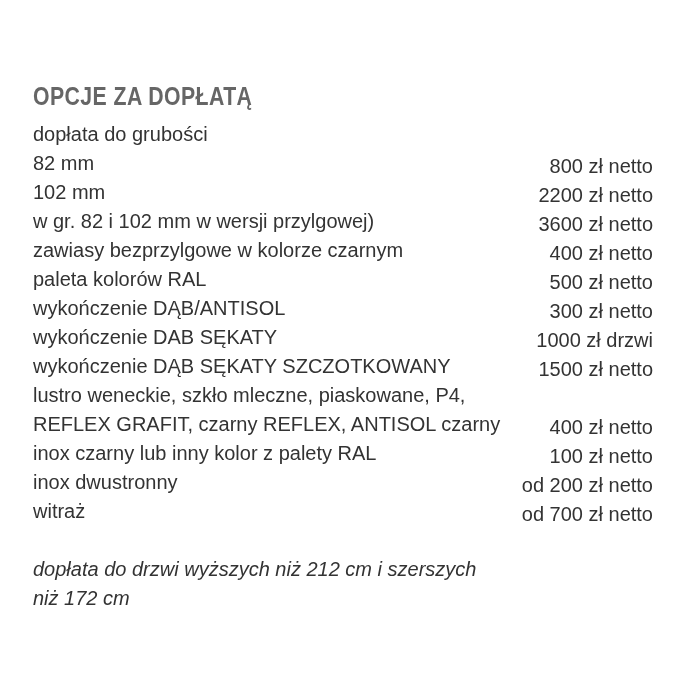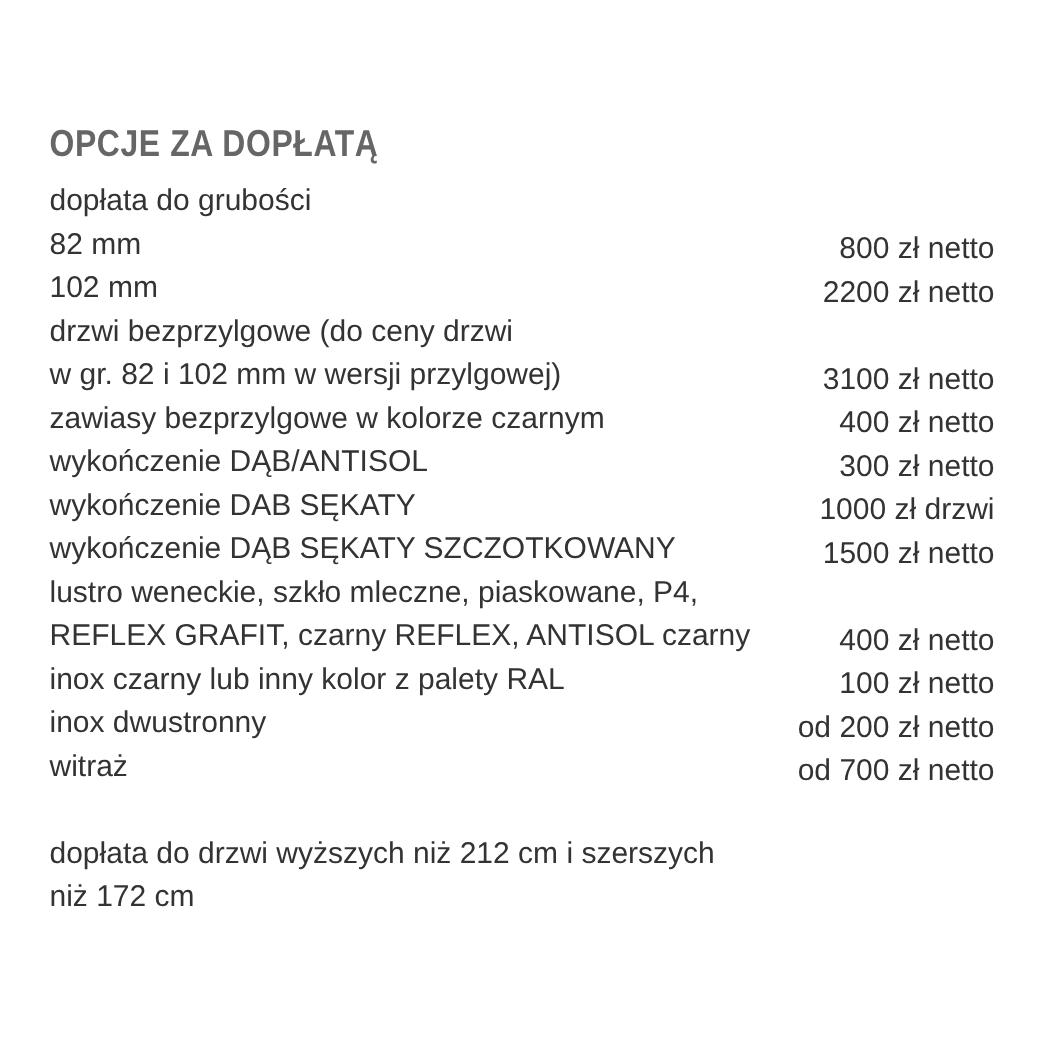--- a/index.html
+++ b/index.html
@@ -25,21 +25,21 @@
     color: #666666;
     letter-spacing: 0.5px;
     transform: scaleX(0.85);
     transform-origin: left center;
     white-space: nowrap;
   }
   .price-list {
     position: absolute;
     top: 120px;
     left: 33px;
-    right: 37px;
+    right: 47px;
     font-size: 20px;
     line-height: 29px;
   }
   .row {
     display: flex;
     justify-content: space-between;
     align-items: flex-end;
   }
   .item .line {
     display: block;
@@ -49,20 +49,21 @@
     white-space: nowrap;
     transform: translateY(3px);
     text-align: center;
   }
   .footer-note {
     margin-top: 29px;
   }
   .footer-note .line {
     display: block;
     white-space: nowrap;
+    font-style: italic;
   }
 </style>
 </head>
 <body>
 
 <h1 class="page-title">OPCJE ZA DOPŁATĄ</h1>
 
 <div class="price-list">
 
   <div class="row">
@@ -81,33 +82,38 @@
 
   <div class="row">
     <div class="item">
       <span class="line">102 mm</span>
     </div>
     <div class="price">2200 zł netto</div>
   </div>
 
   <div class="row">
     <div class="item">
-      <span class="line">drzwi bezprzylgowe (do ceny drzwi</span>
       <span class="line">w gr. 82 i 102 mm w wersji przylgowej)</span>
     </div>
-    <div class="price">3100 zł netto</div>
+    <div class="price">3600 zł netto</div>
   </div>
 
   <div class="row">
     <div class="item">
       <span class="line">zawiasy bezprzylgowe w kolorze czarnym</span>
     </div>
     <div class="price">400 zł netto</div>
   </div>
 
+  <div class="row">
+    <div class="item">
+      <span class="line">paleta kolorów RAL</span>
+    </div>
+    <div class="price">500 zł netto</div>
+  </div>
 
   <div class="row">
     <div class="item">
       <span class="line">wykończenie DĄB/ANTISOL</span>
     </div>
     <div class="price">300 zł netto</div>
   </div>
 
   <div class="row">
     <div class="item">

